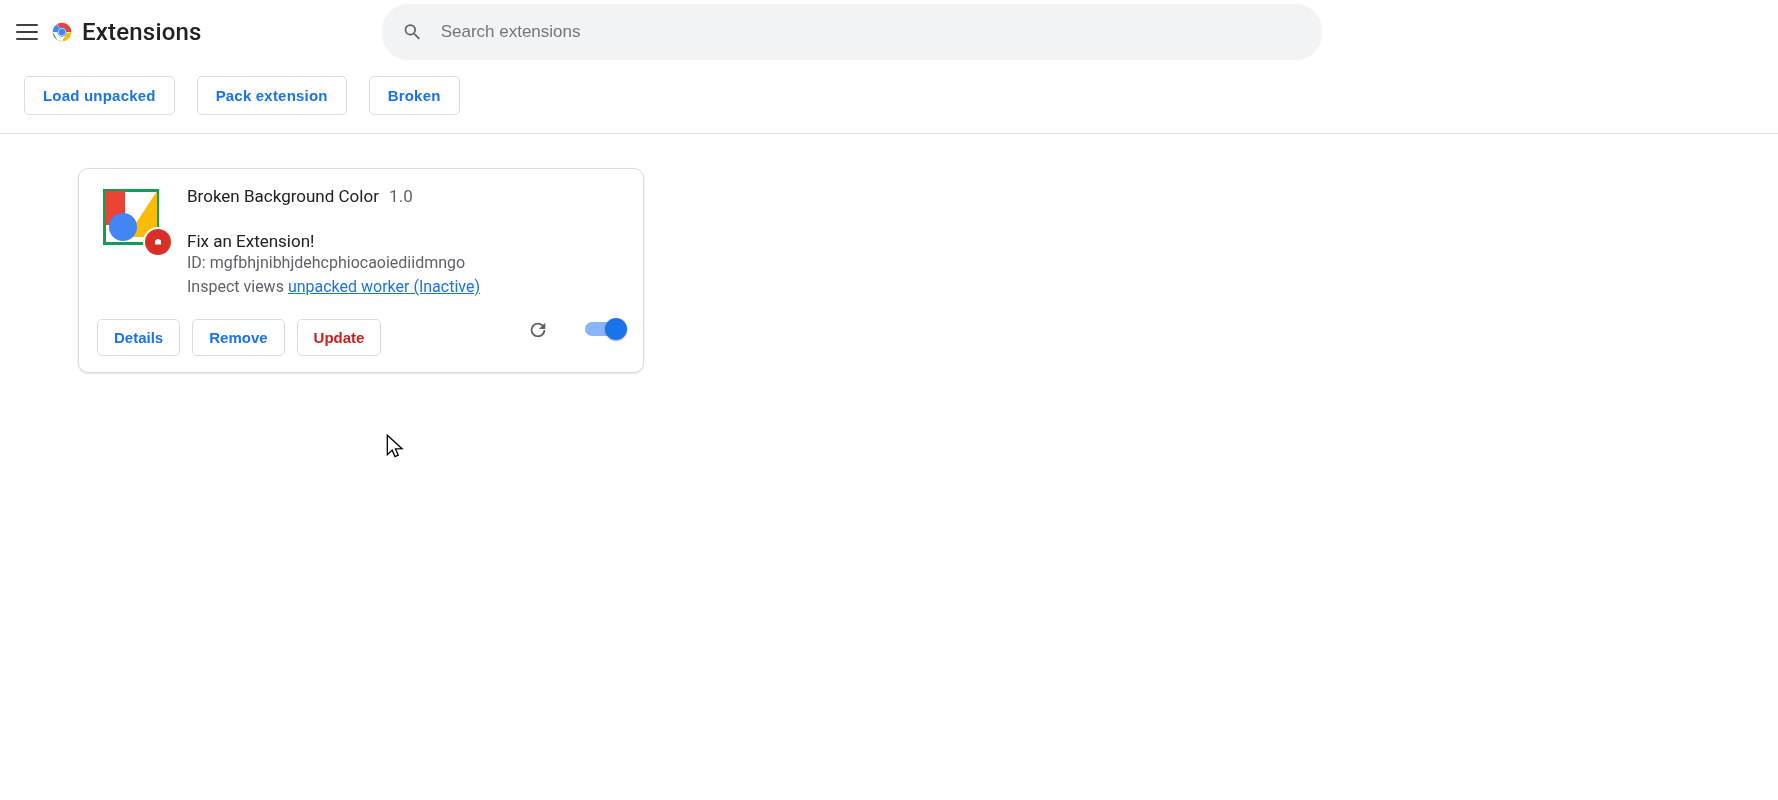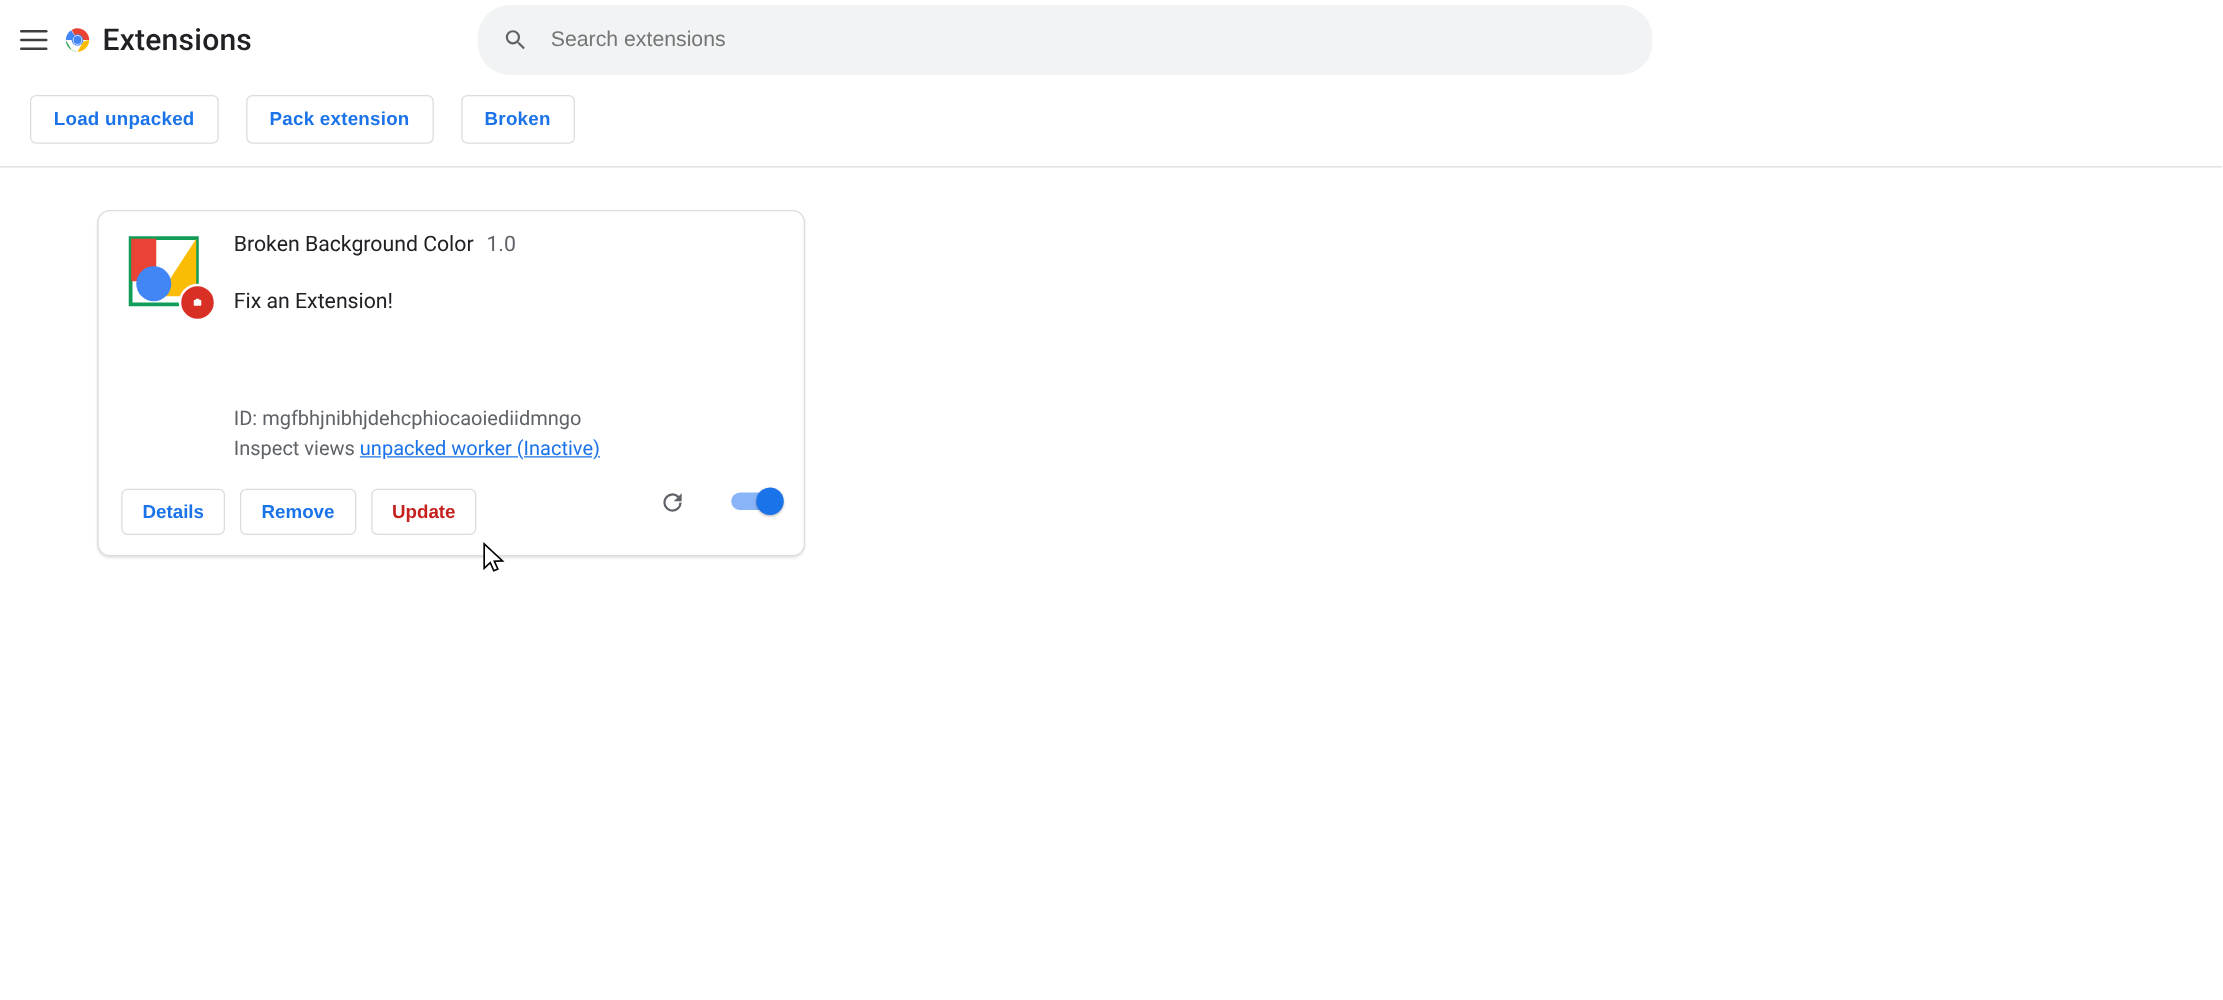--- a/index.html
+++ b/index.html
@@ -54,21 +54,21 @@
   .ext-icon .redrect{ position:absolute; left:2px; top:2px; width:20px; height:34px; background:#ea4335;}
   .ext-icon .badge{
     position:absolute; right:-12px; bottom:-10px; width:26px; height:26px; border-radius:50%; background:#d93025;
     display:flex; align-items:center; justify-content:center; box-shadow:0 0 0 2px #fff;
   }
   .ext-icon .badge svg{ width:12px; height:12px; fill:#fff;}
   .card-text{ flex:1; }
   .name-row{ font-size:17px; line-height:22px; }
   .ver{ color:var(--muted); margin-left:6px;}
   .desc{ margin-top:24px; color:var(--text); font-size:17px;}
-  .meta{ margin-top:72px; font-size:16px; color:var(--muted);}
+  .meta{ font-size:16px; color:var(--muted);}
   .meta .id, .meta .iv{ line-height:24px;}
   .meta a{ color:var(--blue-link); text-decoration:underline; cursor:pointer;}
   .card-actions{ display:flex; align-items:flex-start; gap:12px; margin-top:20px;}
   .chip{
     border:1px solid var(--border); background:#fff; border-radius:5px; padding:9px 16px;
     font-size:15px; font-weight:600; color:var(--blue); cursor:pointer;
   }
   .chip.error{ color:var(--error-red); }
   .spacer{ flex:1;}
   .refresh{ width:22px; height:22px; cursor:pointer;}

